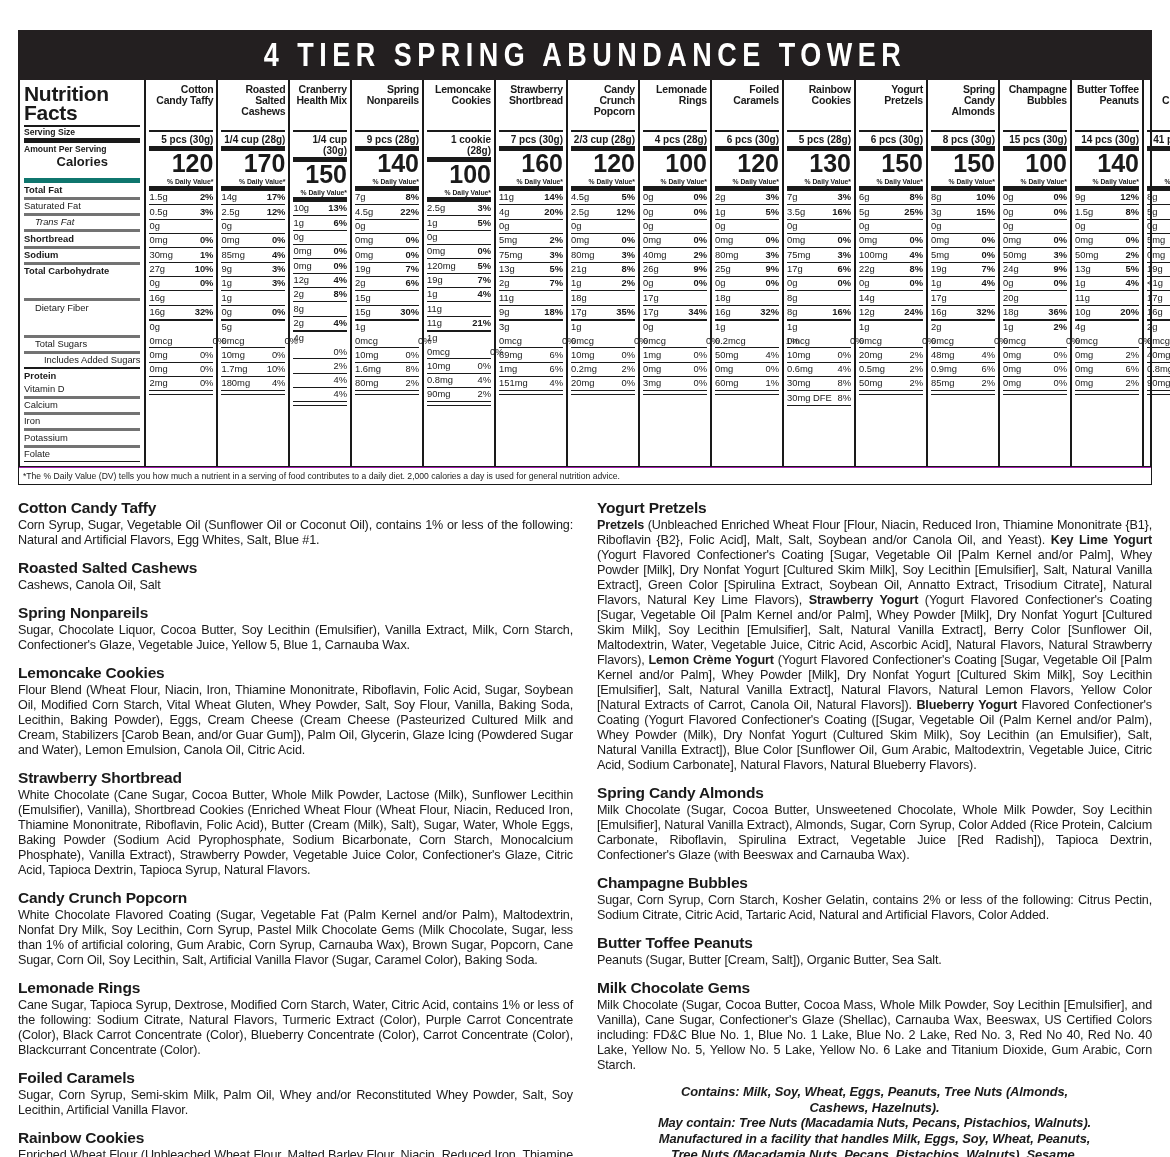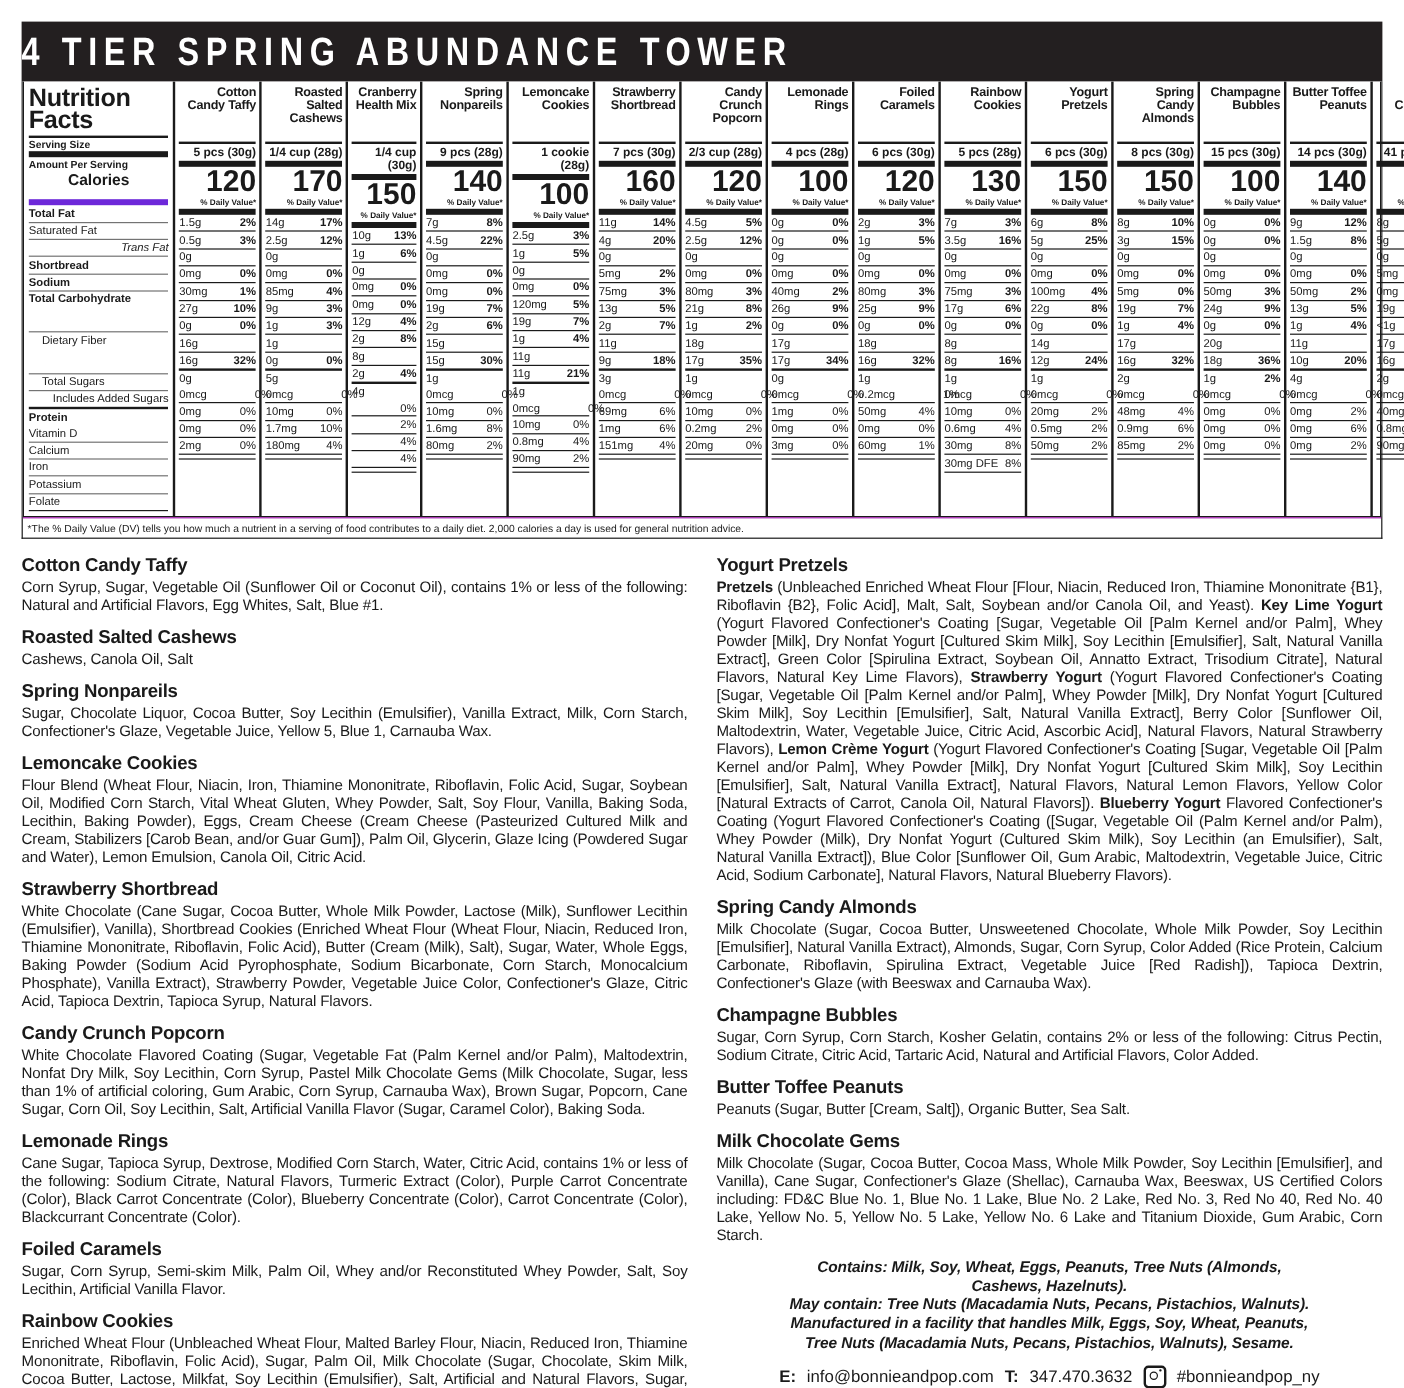--- a/index.html
+++ b/index.html
@@ -5,22 +5,22 @@
   html,body{margin:0;padding:0;}
   body{
     width:1170px;height:1157px;background:#ffffff;
     font-family:"Liberation Sans", sans-serif;
     color:#1a1a1a;overflow:hidden;
   }
   .page{width:1170px;height:1157px;position:relative;box-sizing:border-box;padding:0 18px;}
 
   
   .banner{
-    background:#231f20;color:#ffffff;height:50px;margin:18px 0 0 0;
-    display:flex;align-items:center;justify-content:flex-start;
+    background:#231f20;color:#ffffff;height:50px;margin:30px 0 0 0;
+    display:flex;align-items:center;justify-content:center;
   }
   .banner-title{
     font-size:27px;font-weight:bold;letter-spacing:5.5px;
     font-family:"Liberation Sans", sans-serif;
     transform:scaleY(1.22);
   }
 
   
   .nf{
     border:1px solid #1a1a1a;border-top:none;
@@ -49,27 +49,27 @@
   .lbl-row.sm{font-size:8.6px;font-weight:bold;}
   .serv{font-size:10px;font-weight:bold;text-align:right;padding:2px 0 1px 0;}
   .aps{font-size:8.6px;font-weight:bold;padding:2px 0 0 0;line-height:1.1;}
   .cal-lbl{font-size:13px;font-weight:bold;line-height:1.05;padding-bottom:1px;text-align:center;}
   .cal-val{font-size:25px;font-weight:bold;text-align:right;line-height:1.0;padding:0 0 1px 0;}
   .dv-hdr{font-size:6.8px;font-weight:bold;text-align:right;padding:1px 0 1px 0;}
 
   
   .n-lbl{
     font-size:9.4px;line-height:1.12;padding:1.4px 0 1.4px 0;
-    border-top:1px solid #737373;white-space:nowrap;
+    border-top:3px solid #737373;white-space:nowrap;
   }
   .n-lbl.b{font-weight:bold;}
   .n-lbl.i1{padding-left:11px;margin-top:20px;}
   .n-lbl.i2{padding-left:20px;}
-  .n-lbl.it{font-style:italic;padding-left:11px;text-align:right;}
-  .n-lbl.tb{border-top:5px solid #6d28d9;}
+  .n-lbl.it{font-style:italic;padding-left:11px;}
+  .n-lbl.tb{border-top:5px solid #0f766e;}
   .n-lbl.tm{border-top:2.5px solid #1a1a1a;}
   .n-lbl.nb{border-top:none;}
 
   
   .v-row{
     display:flex;justify-content:space-between;align-items:baseline;
     font-size:9.4px;line-height:1.12;padding:1.4px 0 1.4px 0;
     border-top:1px solid #1a1a1a;white-space:nowrap;
   }
   .v-row.tb{border-top:5px solid #1a1a1a;}

